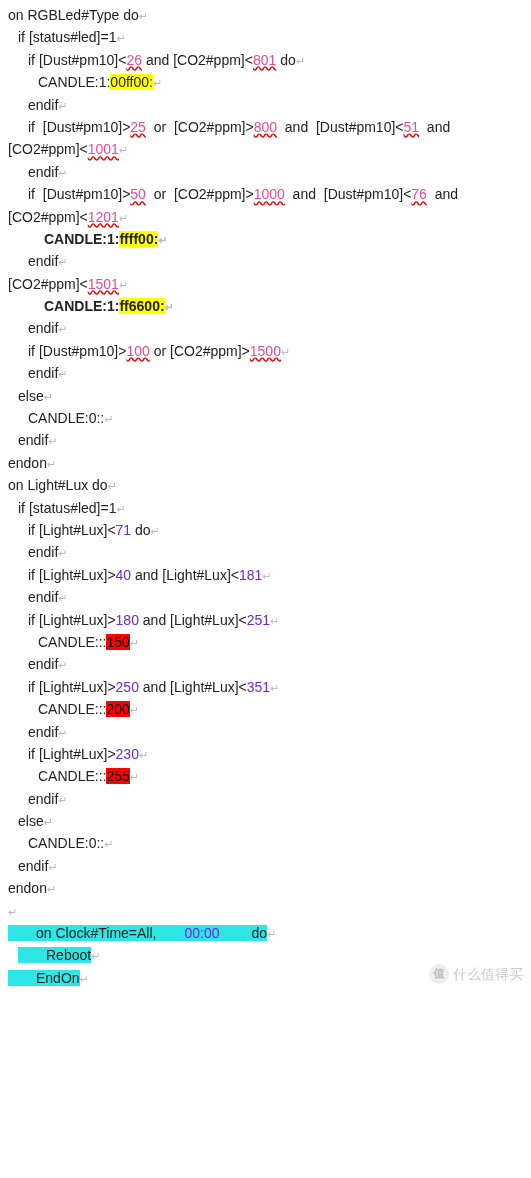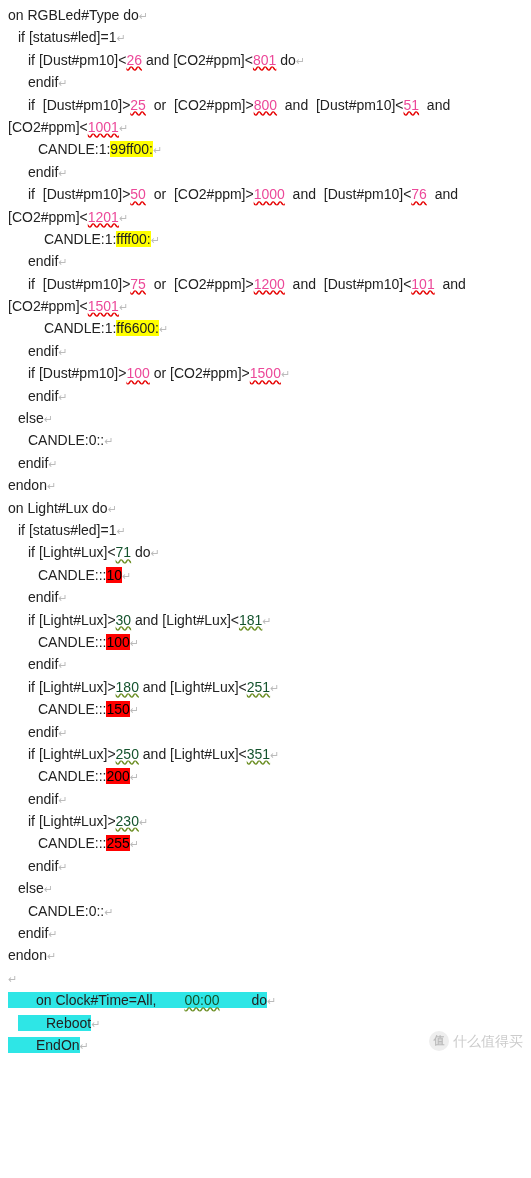--- a/index.html
+++ b/index.html
@@ -14,26 +14,26 @@
     box-sizing: border-box;
     overflow: hidden;
     position: relative;
   }
   .line { white-space: pre; }
   .line.just { display:flex; justify-content:flex-start; }
   .line.just > span { white-space: pre; }
   .ind1 { padding-left: 10px; }
   .ind2 { padding-left: 20px; }
   .ind3 { padding-left: 30px; }
-  .ind4 { padding-left: 36px; }
+  .ind4 { padding-left: 36px; font-weight: bold; }
   .red { color: #ec4899; text-decoration: underline; text-decoration-style: wavy; text-decoration-color: #e60000; }
   .yel { background: #ffff00; }
   .rbg { background: #ff0000; color: #000; }
   .cyn { background: #2ee6e6; padding-left: 28px; }
-  .grn { color: #14532d; text-decoration: underline; text-decoration-style: wavy; text-decoration-color: #6b8e23; }
+  .grn { color: #6d28d9; text-decoration-style: wavy; text-decoration-color: #6b8e23; }
   .ret { color: #bbb; font-size: 11px; vertical-align: middle; }
   .wm {
     position: absolute;
     right: 8px;
     bottom: 8px;
     font-size: 14px;
     color: #ccc;
     display:flex;
     align-items:center;
     gap:4px;
@@ -45,46 +45,43 @@
     font-size:11px;font-weight:bold;
   }
 </style>
 </head>
 <body>
 
 <div id="code">
     <div class="line"><span>on RGBLed#Type do</span><span class="ret">↵</span></div>
     <div class="line ind1"><span>if [status#led]=1</span><span class="ret">↵</span></div>
     <div class="line ind2"><span>if [Dust#pm10]&lt;</span><span class="red">26</span><span> and [CO2#ppm]&lt;</span><span class="red">801</span><span> do</span><span class="ret">↵</span></div>
+    <div class="line ind3"><span>CANDLE:1:</span><span class="yel">00ff00:</span><span class="ret">↵</span></div>
     <div class="line ind2"><span>endif</span><span class="ret">↵</span></div>
     <div class="line ind2 just"><span><span>if  [Dust#pm10]&gt;</span><span class="red">25</span><span>  or  [CO2#ppm]&gt;</span><span class="red">800</span><span>  and  [Dust#pm10]&lt;</span><span class="red">51</span><span>  and</span></span><span></span></div>
     <div class="line"><span>[CO2#ppm]&lt;</span><span class="red">1001</span><span class="ret">↵</span></div>
-    <div class="line ind3"><span>CANDLE:1:</span><span class="yel">99ff00:</span><span class="ret">↵</span></div>
     <div class="line ind2"><span>endif</span><span class="ret">↵</span></div>
     <div class="line ind2 just"><span><span>if  [Dust#pm10]&gt;</span><span class="red">50</span><span>  or  [CO2#ppm]&gt;</span><span class="red">1000</span><span>  and  [Dust#pm10]&lt;</span><span class="red">76</span><span>  and</span></span><span></span></div>
     <div class="line"><span>[CO2#ppm]&lt;</span><span class="red">1201</span><span class="ret">↵</span></div>
     <div class="line ind4"><span>CANDLE:1:</span><span class="yel">ffff00:</span><span class="ret">↵</span></div>
     <div class="line ind2"><span>endif</span><span class="ret">↵</span></div>
-    <div class="line ind2 just"><span><span>if  [Dust#pm10]&gt;</span><span class="red">75</span><span>  or  [CO2#ppm]&gt;</span><span class="red">1200</span><span>  and  [Dust#pm10]&lt;</span><span class="red">101</span><span>  and</span></span><span></span></div>
     <div class="line"><span>[CO2#ppm]&lt;</span><span class="red">1501</span><span class="ret">↵</span></div>
     <div class="line ind4"><span>CANDLE:1:</span><span class="yel">ff6600:</span><span class="ret">↵</span></div>
     <div class="line ind2"><span>endif</span><span class="ret">↵</span></div>
     <div class="line ind2"><span>if [Dust#pm10]&gt;</span><span class="red">100</span><span> or [CO2#ppm]&gt;</span><span class="red">1500</span><span class="ret">↵</span></div>
     <div class="line ind2"><span>endif</span><span class="ret">↵</span></div>
     <div class="line ind1"><span>else</span><span class="ret">↵</span></div>
     <div class="line ind2"><span>CANDLE:0::</span><span class="ret">↵</span></div>
     <div class="line ind1"><span>endif</span><span class="ret">↵</span></div>
     <div class="line"><span>endon</span><span class="ret">↵</span></div>
     <div class="line"><span>on Light#Lux do</span><span class="ret">↵</span></div>
     <div class="line ind1"><span>if [status#led]=1</span><span class="ret">↵</span></div>
     <div class="line ind2"><span>if [Light#Lux]&lt;</span><span class="grn">71</span><span> do</span><span class="ret">↵</span></div>
-    <div class="line ind3"><span>CANDLE:::</span><span class="rbg">10</span><span class="ret">↵</span></div>
     <div class="line ind2"><span>endif</span><span class="ret">↵</span></div>
-    <div class="line ind2"><span>if [Light#Lux]&gt;</span><span class="grn">30</span><span> and [Light#Lux]&lt;</span><span class="grn">181</span><span class="ret">↵</span></div>
-    <div class="line ind3"><span>CANDLE:::</span><span class="rbg">100</span><span class="ret">↵</span></div>
+    <div class="line ind2"><span>if [Light#Lux]&gt;</span><span class="grn">40</span><span> and [Light#Lux]&lt;</span><span class="grn">181</span><span class="ret">↵</span></div>
     <div class="line ind2"><span>endif</span><span class="ret">↵</span></div>
     <div class="line ind2"><span>if [Light#Lux]&gt;</span><span class="grn">180</span><span> and [Light#Lux]&lt;</span><span class="grn">251</span><span class="ret">↵</span></div>
     <div class="line ind3"><span>CANDLE:::</span><span class="rbg">150</span><span class="ret">↵</span></div>
     <div class="line ind2"><span>endif</span><span class="ret">↵</span></div>
     <div class="line ind2"><span>if [Light#Lux]&gt;</span><span class="grn">250</span><span> and [Light#Lux]&lt;</span><span class="grn">351</span><span class="ret">↵</span></div>
     <div class="line ind3"><span>CANDLE:::</span><span class="rbg">200</span><span class="ret">↵</span></div>
     <div class="line ind2"><span>endif</span><span class="ret">↵</span></div>
     <div class="line ind2"><span>if [Light#Lux]&gt;</span><span class="grn">230</span><span class="ret">↵</span></div>
     <div class="line ind3"><span>CANDLE:::</span><span class="rbg">255</span><span class="ret">↵</span></div>
     <div class="line ind2"><span>endif</span><span class="ret">↵</span></div>

